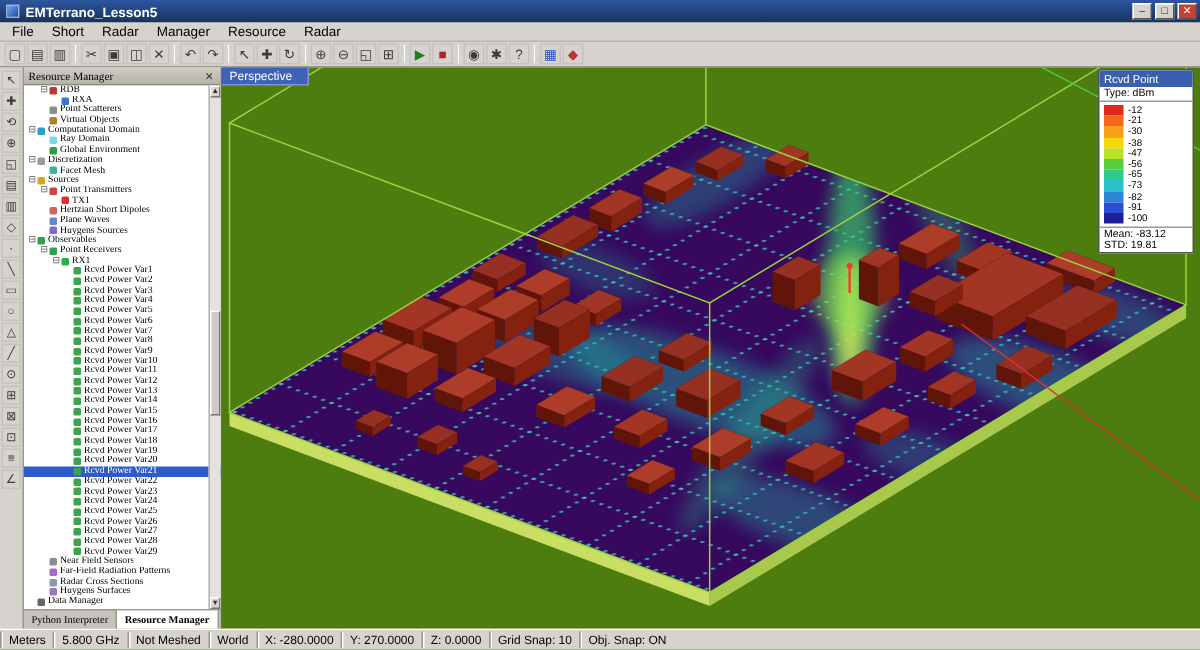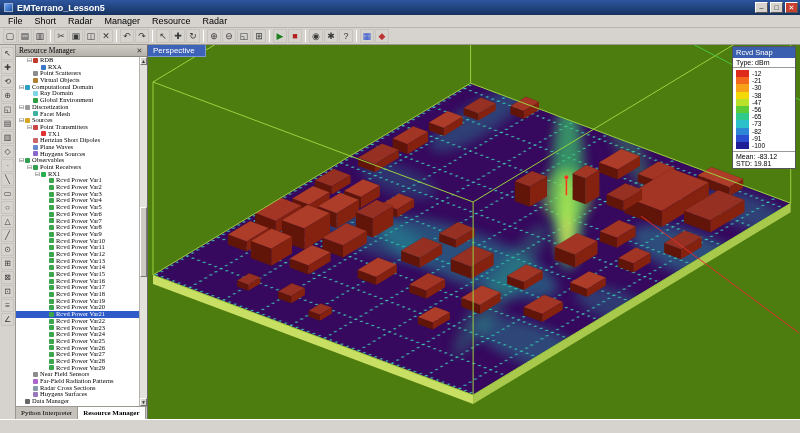--- a/index.html
+++ b/index.html
@@ -670,21 +670,21 @@
           <line x1="642.6880000000001" y1="158.23499999999996" x2="642.6880000000001" y2="-34.76500000000004"></line>
           <line x1="325.112" y1="350.042" x2="325.112" y2="157.04199999999997"></line>
           <polygon points="5.0,37.0 322.6,-154.8 642.7,-34.8 325.1,157.0"></polygon>
         </g>
         <line x1="493" y1="171" x2="651" y2="288" stroke="#e03030" stroke-width="1"></line>
         <line x1="470" y1="-40" x2="652" y2="55" stroke="#4dc63f" stroke-width="1"></line>
         <line x1="418.4" y1="134.251" x2="418.4" y2="150.251" stroke="#ff3322" stroke-width="1.5"></line>
         <circle cx="418.4" cy="132.251" r="2" fill="#ff3322"></circle>
       </svg>
     <div class="legend">
-      <div class="legend-h">Rcvd Snap</div>
+      <div class="legend-h">Rcvd Point</div>
       <div class="legend-t">Type: dBm</div>
       <div class="lscale">
           <div class="lrow">
             <div class="lsw" style="background: rgb(222, 42, 26);"></div>
             <div class="llb">-12</div>
           </div>
           <div class="lrow">
             <div class="lsw" style="background: rgb(242, 104, 28);"></div>
             <div class="llb">-21</div>
           </div>
@@ -727,13 +727,24 @@
         </div>
       <div class="legend-f">
         <div>Mean: -83.12</div>
         <div>STD: 19.81</div>
       </div>
     </div>
   </div>
 </div>
 
 <div class="statusbar">
+  <div class="sb-cells">
+      <div class="sb-cell">Meters</div>
+      <div class="sb-cell">5.800 GHz</div>
+      <div class="sb-cell">Not Meshed</div>
+      <div class="sb-cell">World</div>
+      <div class="sb-cell">X: -280.0000</div>
+      <div class="sb-cell">Y: 270.0000</div>
+      <div class="sb-cell">Z: 0.0000</div>
+      <div class="sb-cell">Grid Snap: 10</div>
+      <div class="sb-cell">Obj. Snap: ON</div>
+    </div>
 </div>
 
 </body></html>

